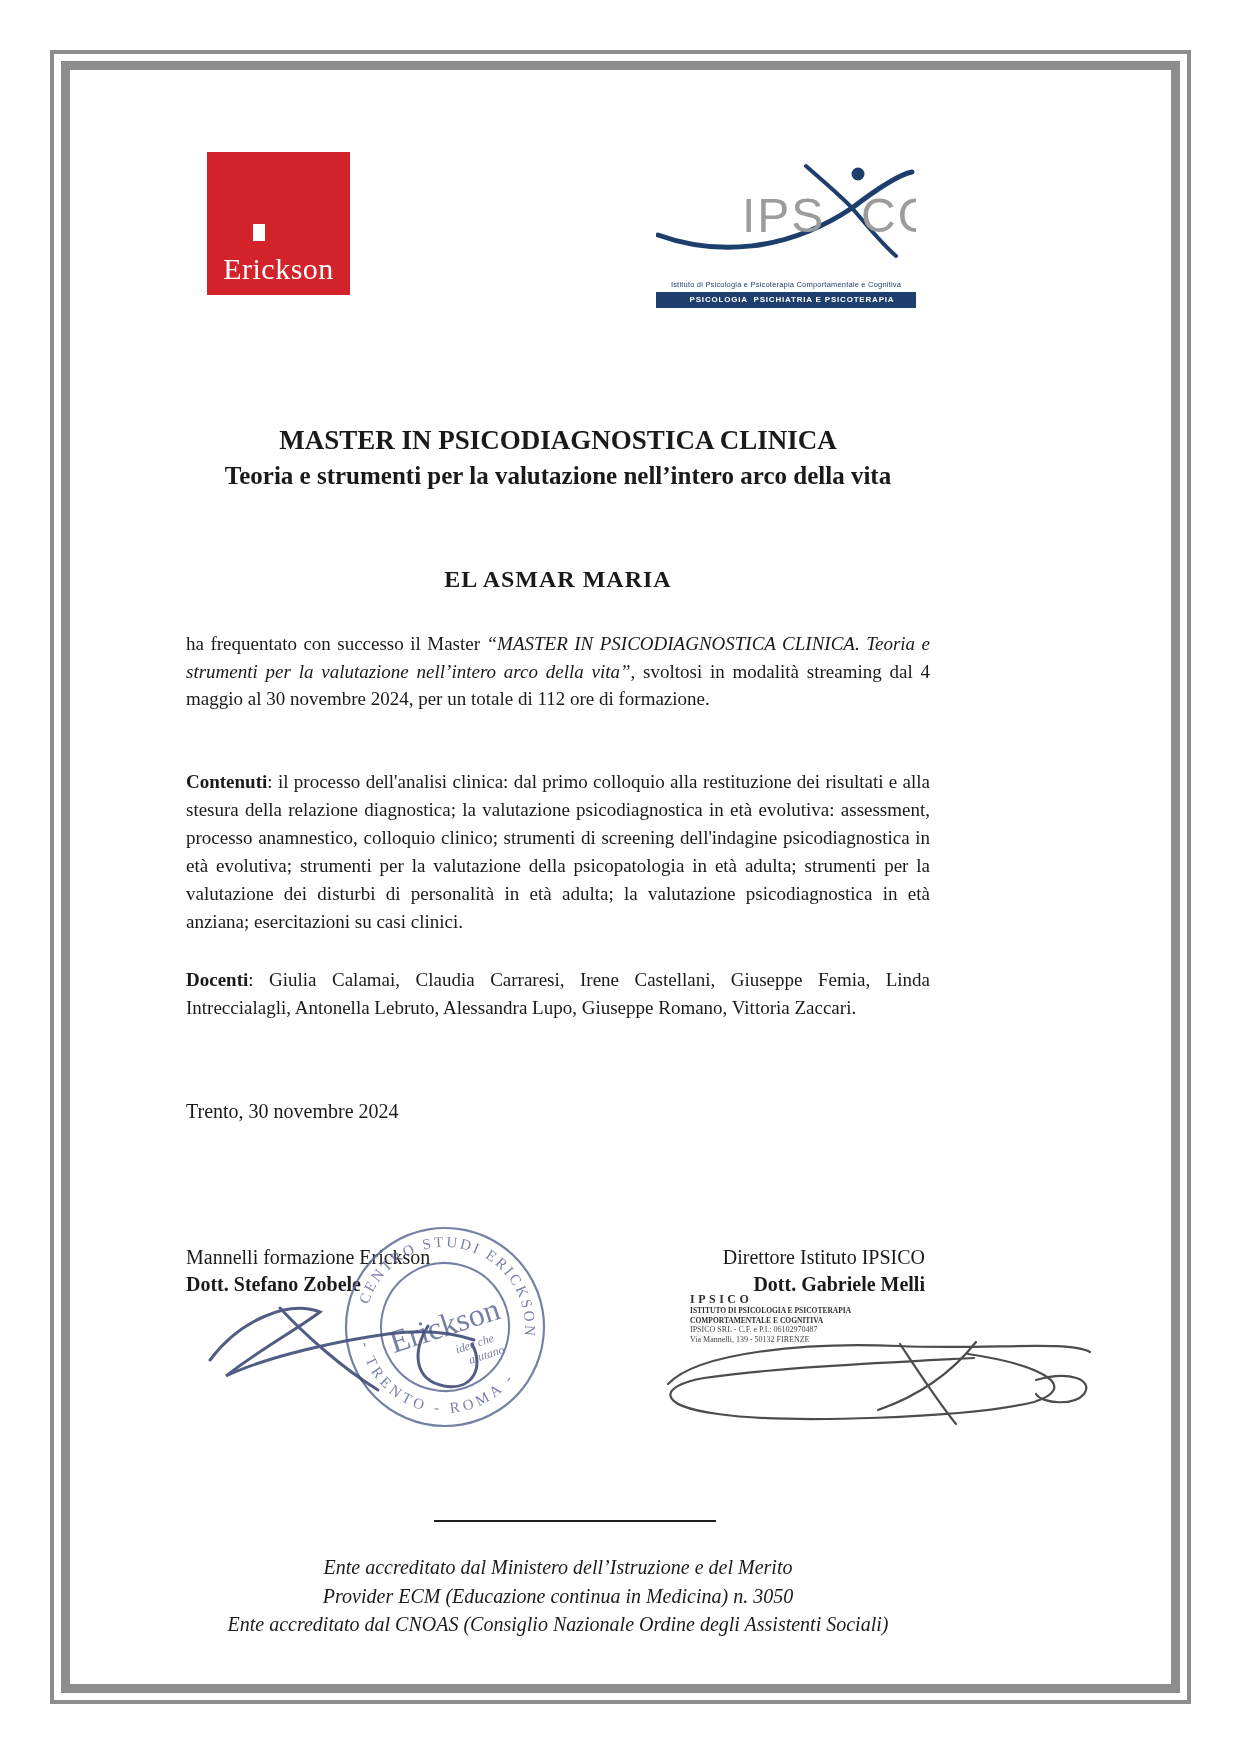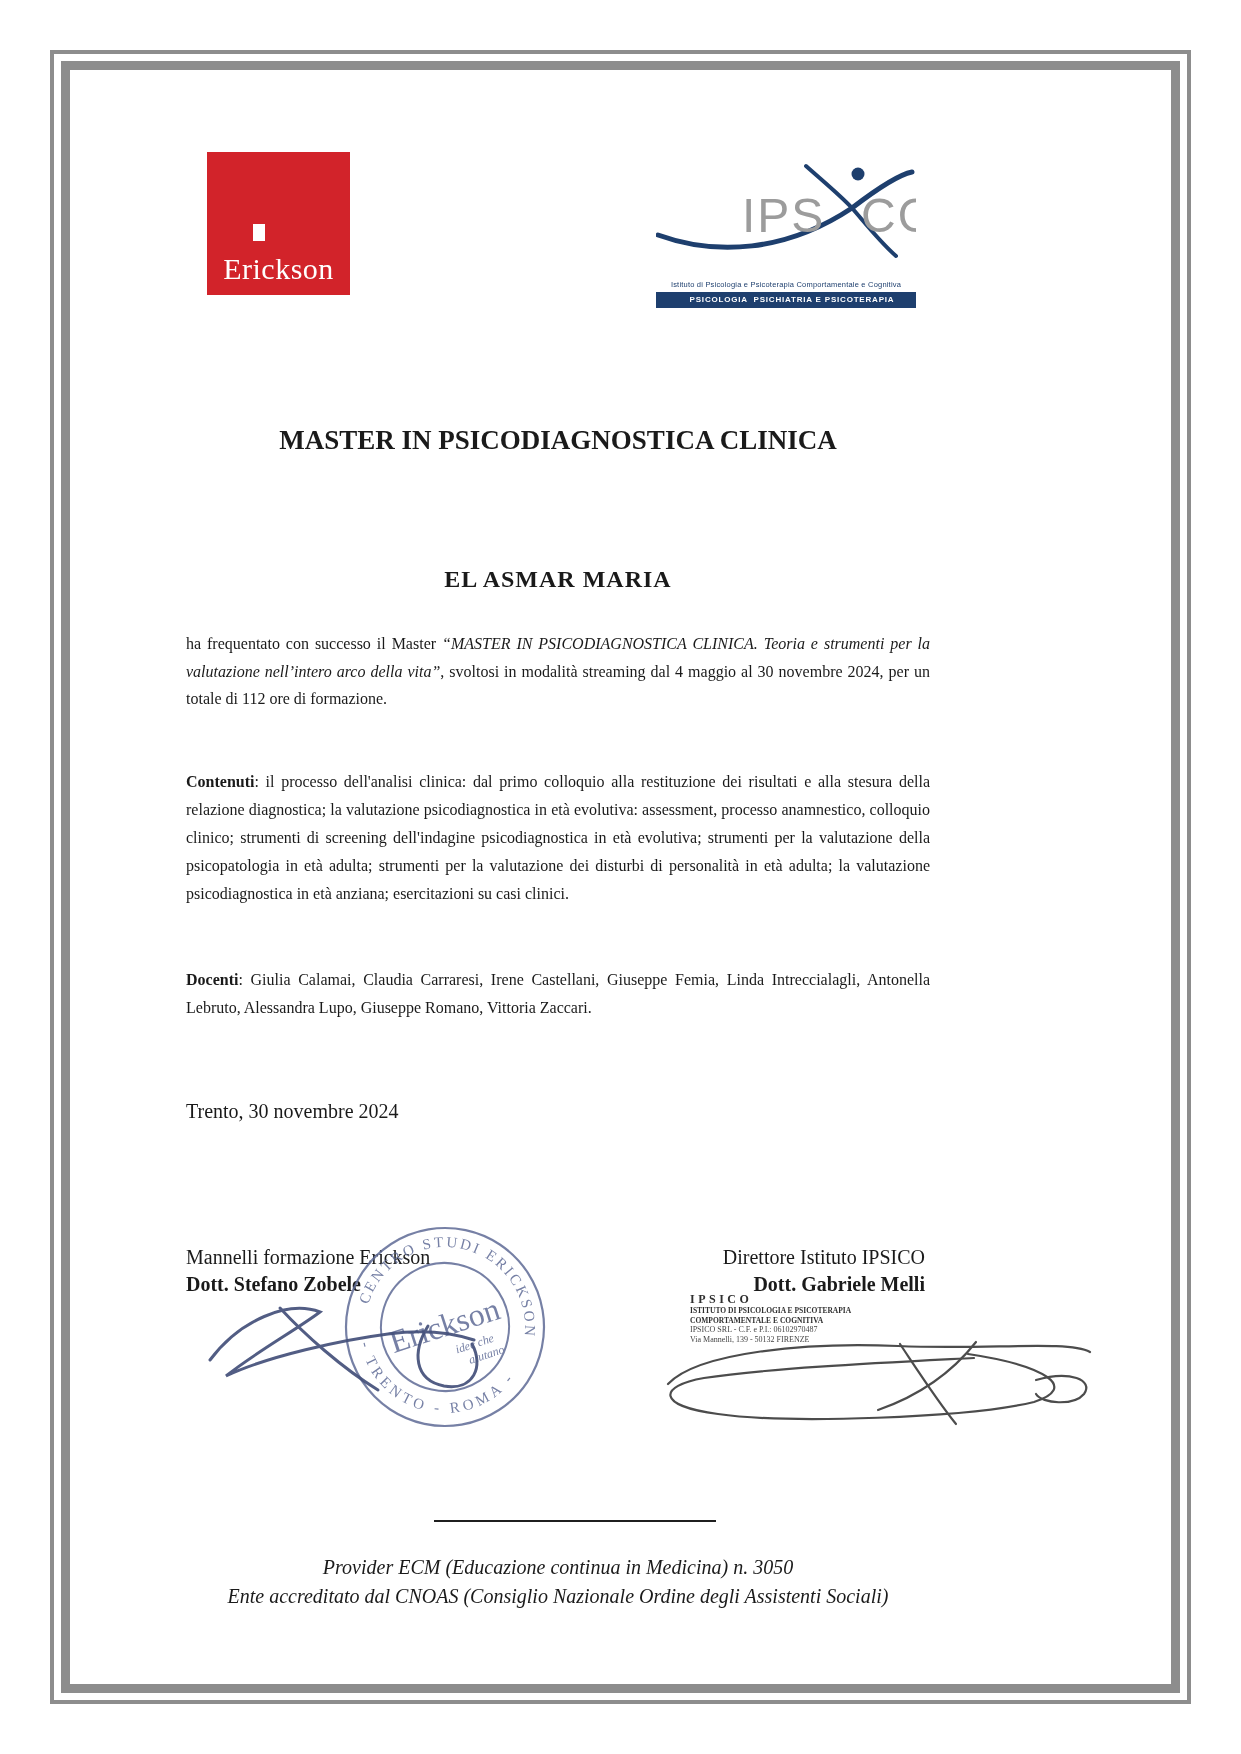--- a/index.html
+++ b/index.html
@@ -26,21 +26,21 @@
   .ipsico-banner{margin-top:3px;background:#1e3f6e;color:#fff;text-align:center;
     font-family:"Liberation Sans",sans-serif;font-weight:bold;font-size:8px;letter-spacing:.8px;
     padding:3px 0 4px 12px;white-space:pre;}
 
   .centered{position:absolute;left:186px;width:744px;text-align:center;}
   .title1{top:425px;font-size:27px;font-weight:bold;}
   .title2{top:462px;font-size:25px;font-weight:bold;}
   .attestato{top:524px;font-size:19px;letter-spacing:.5px;}
   .recipient{top:566px;font-size:24px;font-weight:bold;letter-spacing:1px;}
 
-  .para{position:absolute;left:186px;width:744px;text-align:justify;font-size:16px;line-height:27.5px;}
+  .para{position:absolute;left:186px;width:744px;text-align:justify;font-size:19px;line-height:27.5px;}
   .body-para{top:630px;}
   .contenuti-para{top:768px;line-height:28px;}
   .docenti-para{top:966px;line-height:28px;}
   .italic{font-style:italic;}
   .bold{font-weight:bold;margin-top:18px;}
 
   .dateline{position:absolute;left:186px;top:1100px;font-size:20px;}
 
   .sig-left-block{position:absolute;left:186px;top:1244px;font-size:20px;line-height:27px;}
   .sig-right-block{position:absolute;right:316px;top:1244px;font-size:20px;line-height:27px;text-align:right;}
@@ -80,20 +80,21 @@
       <path d="M150,6 C168,22 185,36 196,48 C210,64 224,82 240,96" fill="none" stroke="#1e3f6e" stroke-width="4" stroke-linecap="round"></path>
       <circle cx="202" cy="14" r="6.5" fill="#1e3f6e"></circle>
       <text class="ipsico-word" x="86" y="72">IPS</text>
       <text class="ipsico-word" x="205" y="72">CO</text>
     </svg>
     <div class="ipsico-subtitle">Istituto di Psicologia e Psicoterapia Comportamentale e Cognitiva</div>
     <div class="ipsico-banner">PSICOLOGIA  PSICHIATRIA E PSICOTERAPIA</div>
   </div>
 
   <div class="centered title1">MASTER IN PSICODIAGNOSTICA CLINICA</div>
+  <div class="centered title2">Teoria e strumenti per la valutazione nell’intero arco della vita</div>
   <div class="centered recipient">EL ASMAR MARIA</div>
 
   <div class="para body-para"><span>ha frequentato con successo il Master </span><span class="italic">“MASTER IN PSICODIAGNOSTICA CLINICA. Teoria e strumenti per la valutazione nell’intero arco della vita”</span><span>, svoltosi in modalità streaming dal 4 maggio al 30 novembre 2024, per un totale di 112 ore di formazione.</span></div>
 
   <div class="para contenuti-para"><span class="bold">Contenuti</span><span>: il processo dell'analisi clinica: dal primo colloquio alla restituzione dei risultati e alla stesura della relazione diagnostica; la valutazione psicodiagnostica in età evolutiva: assessment, processo anamnestico, colloquio clinico; strumenti di screening dell'indagine psicodiagnostica in età evolutiva; strumenti per la valutazione della psicopatologia in età adulta; strumenti per la valutazione dei disturbi di personalità in età adulta; la valutazione psicodiagnostica in età anziana; esercitazioni su casi clinici.</span></div>
 
   <div class="para docenti-para"><span class="bold">Docenti</span><span>: Giulia Calamai, Claudia Carraresi, Irene Castellani, Giuseppe Femia, Linda Intreccialagli, Antonella Lebruto, Alessandra Lupo, Giuseppe Romano, Vittoria Zaccari.</span></div>
 
   <div class="dateline">Trento, 30 novembre 2024</div>
 
@@ -150,17 +151,18 @@
       <path d="M30,62 C60,30 170,20 260,24 C350,28 430,18 452,30"></path>
       <path d="M330,32 C410,44 440,66 396,80 C330,96 150,102 80,92 C18,84 20,64 66,56 C130,46 260,40 336,36"></path>
       <path d="M262,22 C282,52 300,80 318,102"></path>
       <path d="M338,20 C316,48 286,72 240,88"></path>
       <path d="M398,58 C432,48 456,58 446,72 C436,84 404,82 398,72"></path>
     </g>
   </svg>
 
   <div class="rule"></div>
   <div class="footer">
+    <div>Ente accreditato dal Ministero dell’Istruzione e del Merito</div>
     <div>Provider ECM (Educazione continua in Medicina) n. 3050</div>
     <div>Ente accreditato dal CNOAS (Consiglio Nazionale Ordine degli Assistenti Sociali)</div>
   </div>
 
 </div>
 
 </body></html>

